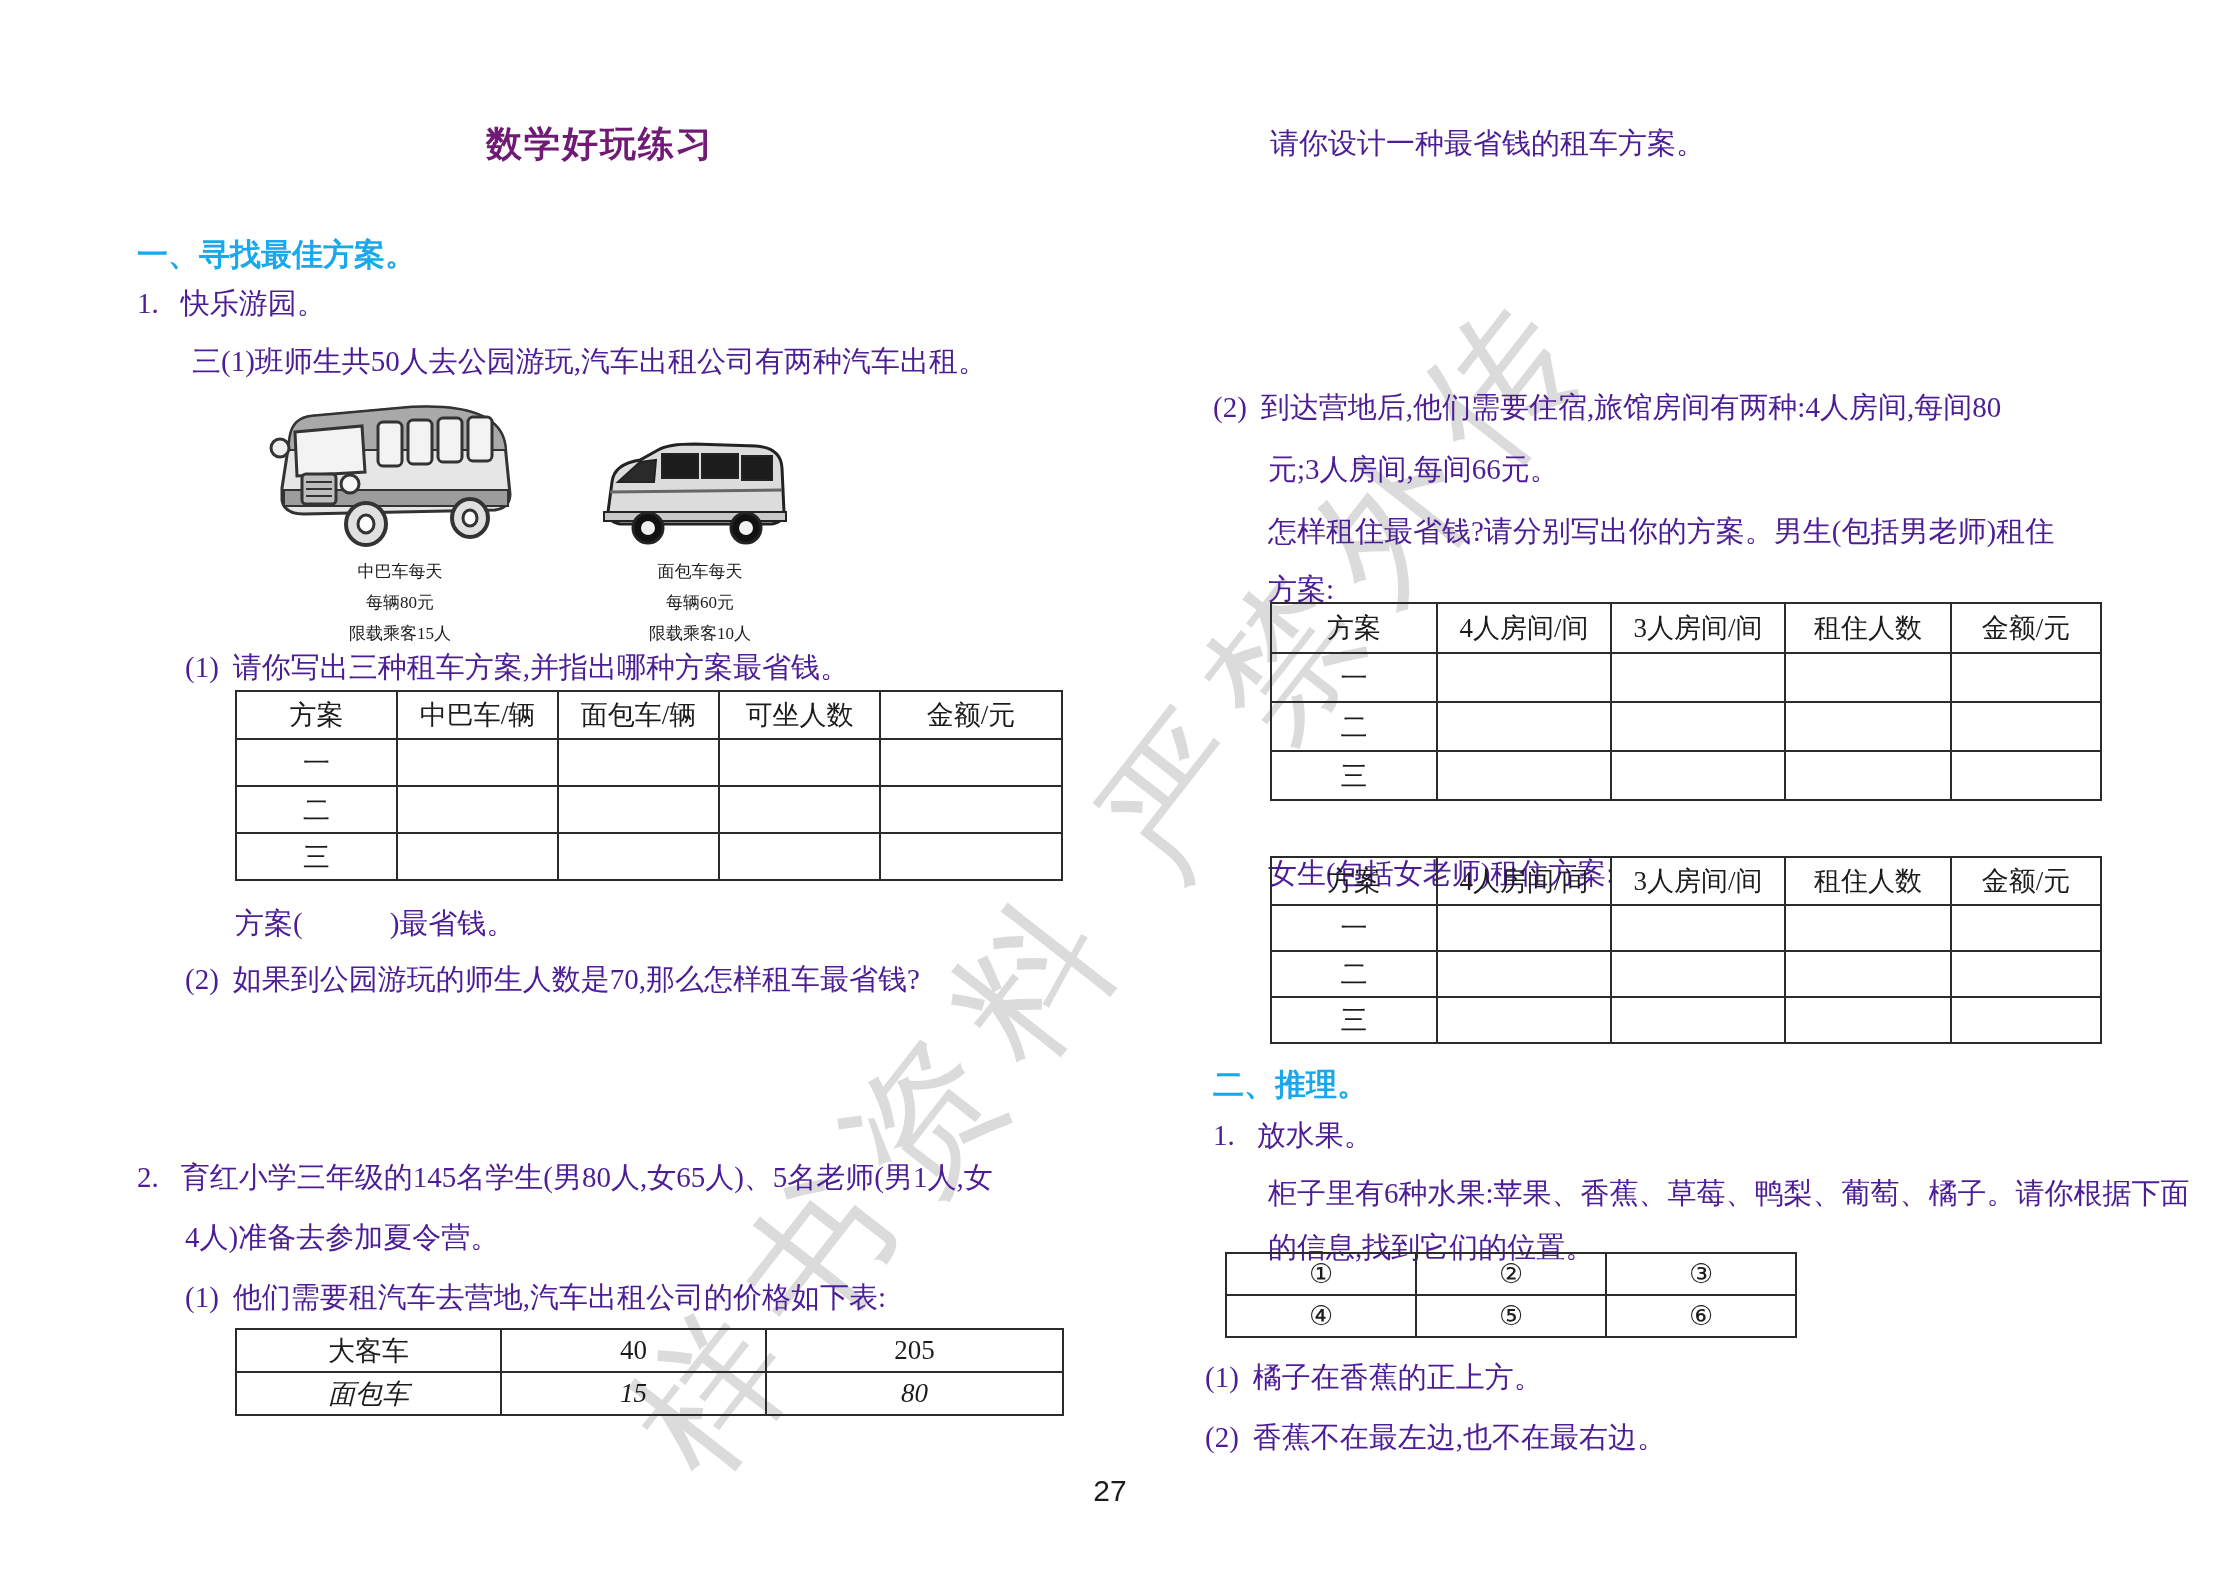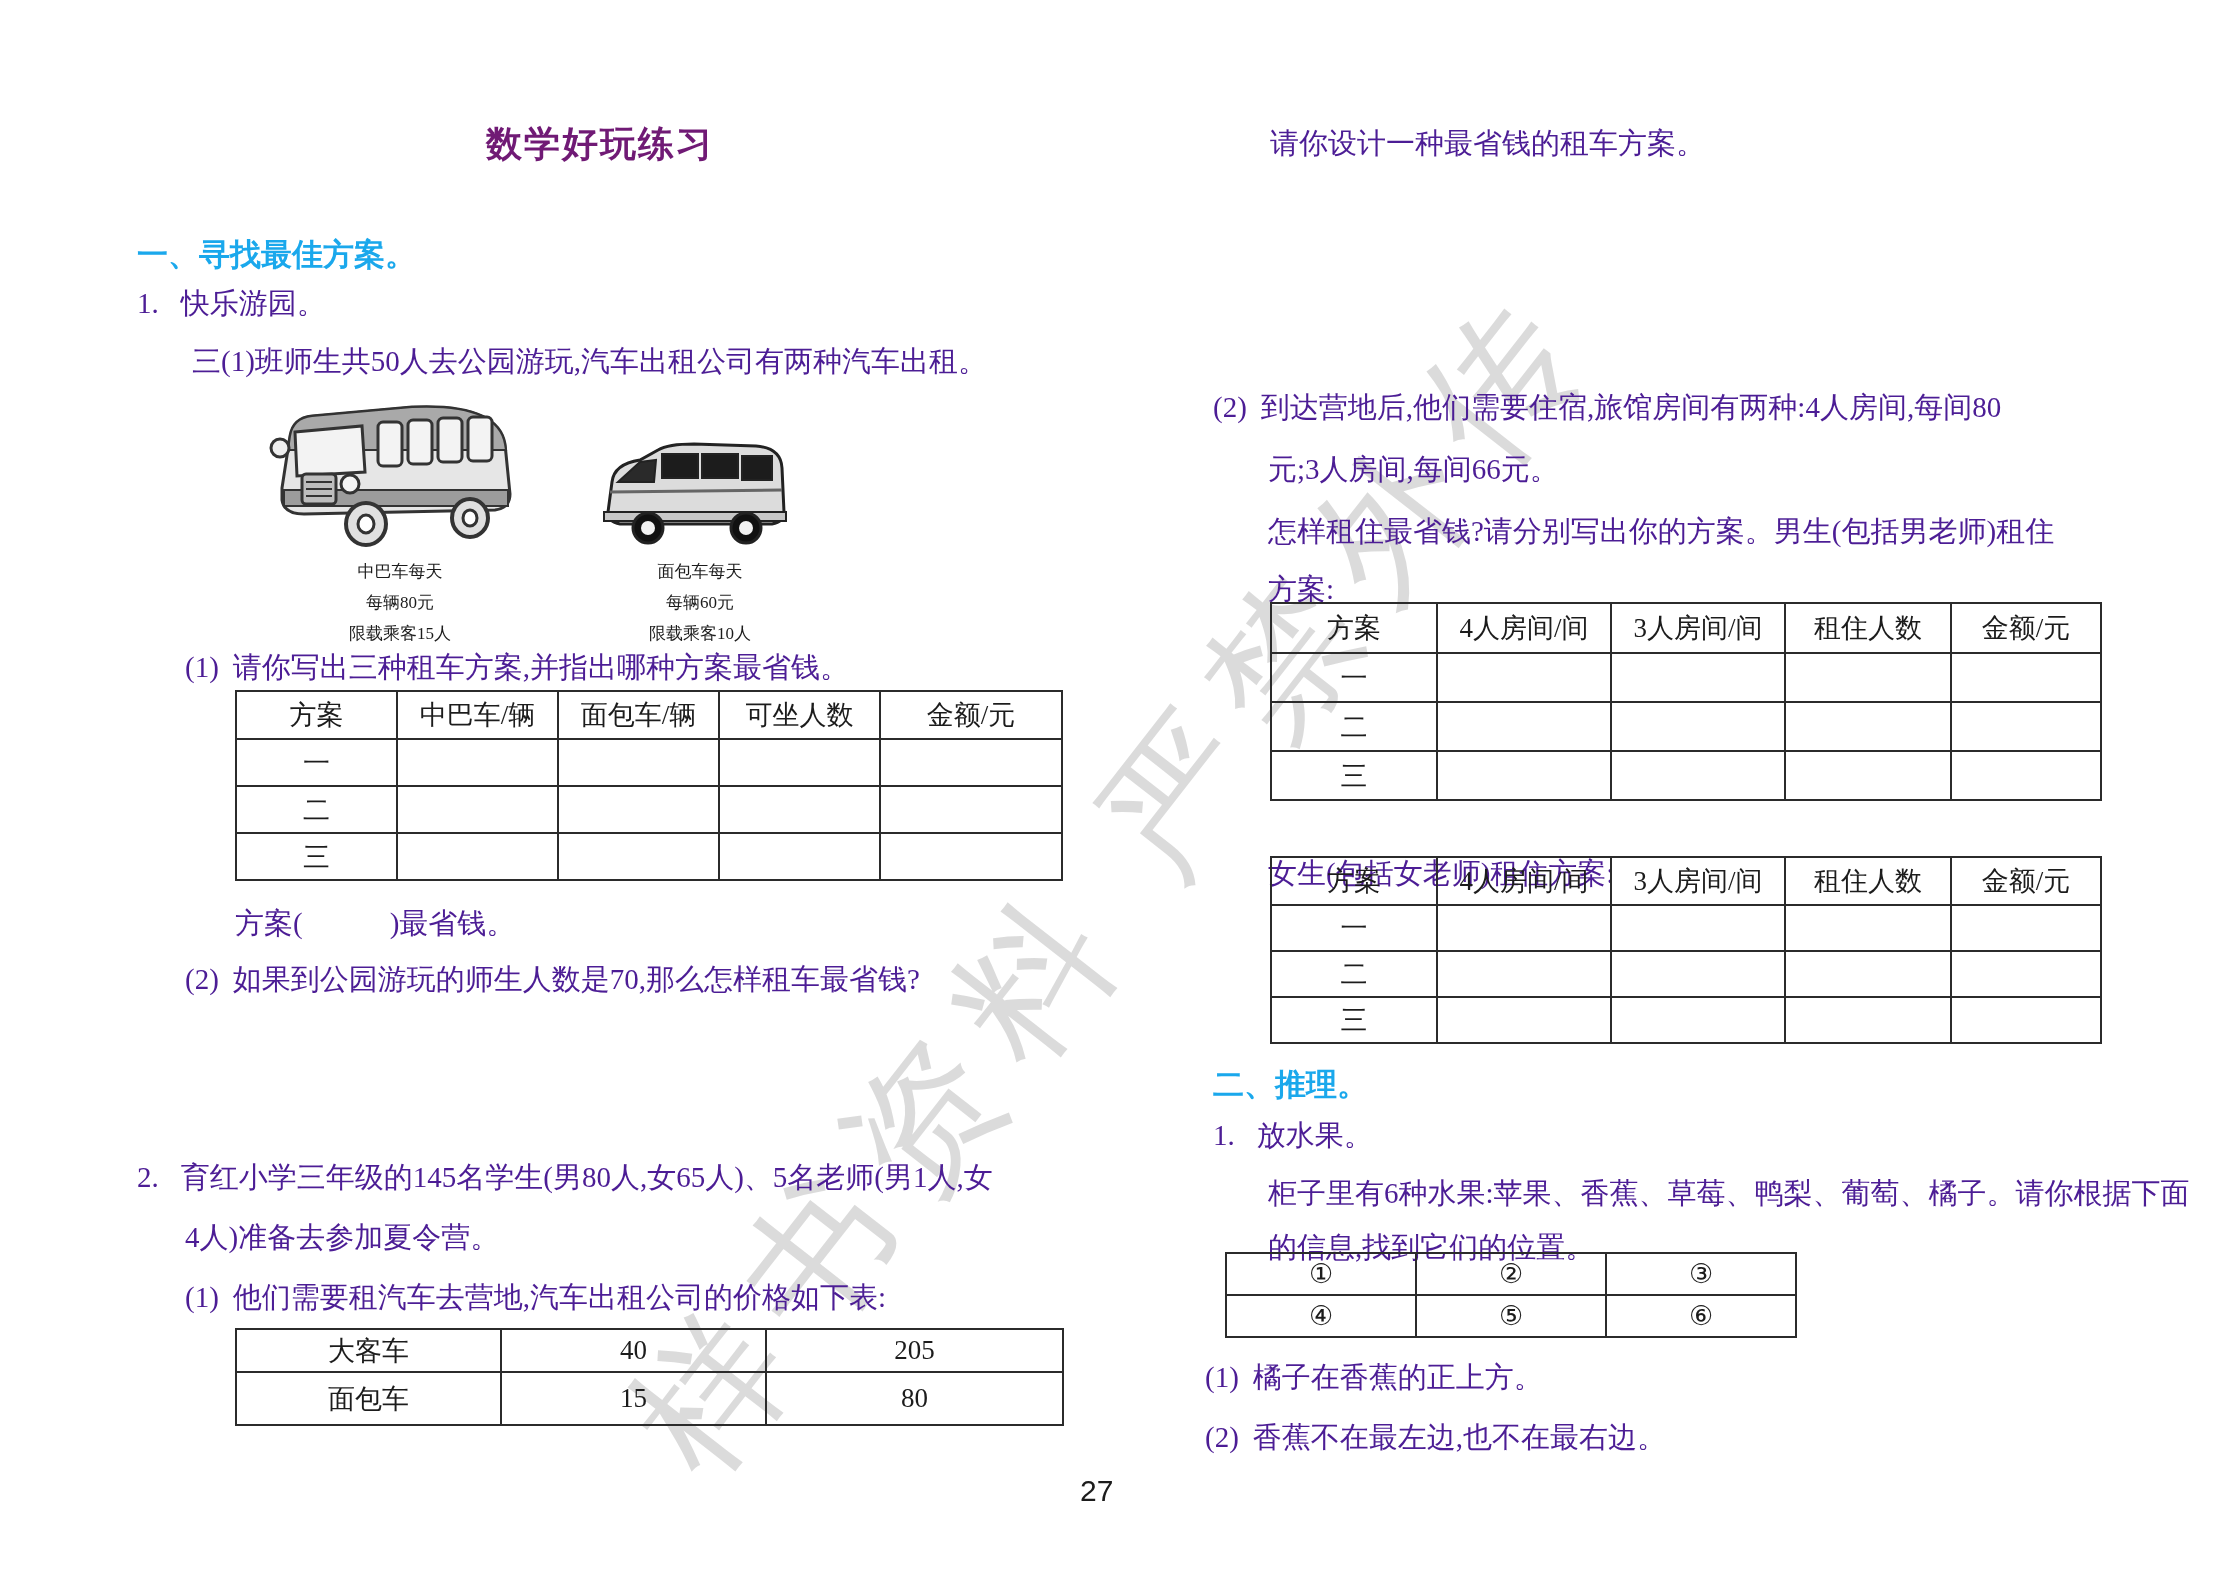--- a/index.html
+++ b/index.html
@@ -161,29 +161,29 @@
           <col style="width:265px">
           <col style="width:265px">
           <col style="width:297px">
         </colgroup>
       <tbody>
       <tr style="height:43px;">
         <td>大客车</td>
         <td>40</td>
         <td>205</td>
       </tr>
-      <tr style="height:53px;">
+      <tr style="height:43px;font-style:italic;">
         <td>面包车</td>
         <td>15</td>
         <td>80</td>
       </tr>
     </tbody>
       </table>
 
-    <div class="abs pagenum" style="left:1080px;top:1474px;width:60px;text-align:left;">27</div>
+    <div class="abs pagenum" style="left:1080px;top:1474px;width:60px;text-align:center;">27</div>
 
     <div class="abs body-text" style="left:1270px;top:126px;">请你设计一种最省钱的租车方案。</div>
 
     <div class="abs body-text" style="left:1213px;top:390px;">
       <span>(2)</span><span class="gap"></span><span>到达营地后,他们需要住宿,旅馆房间有两种:4人房间,每间80</span>
     </div>
     <div class="abs body-text" style="left:1268px;top:452px;">元;3人房间,每间66元。</div>
     <div class="abs body-text" style="left:1268px;top:514px;">怎样租住最省钱?请分别写出你的方案。男生(包括男老师)租住</div>
     <div class="abs body-text" style="left:1268px;top:572px;">方案:</div>
 

